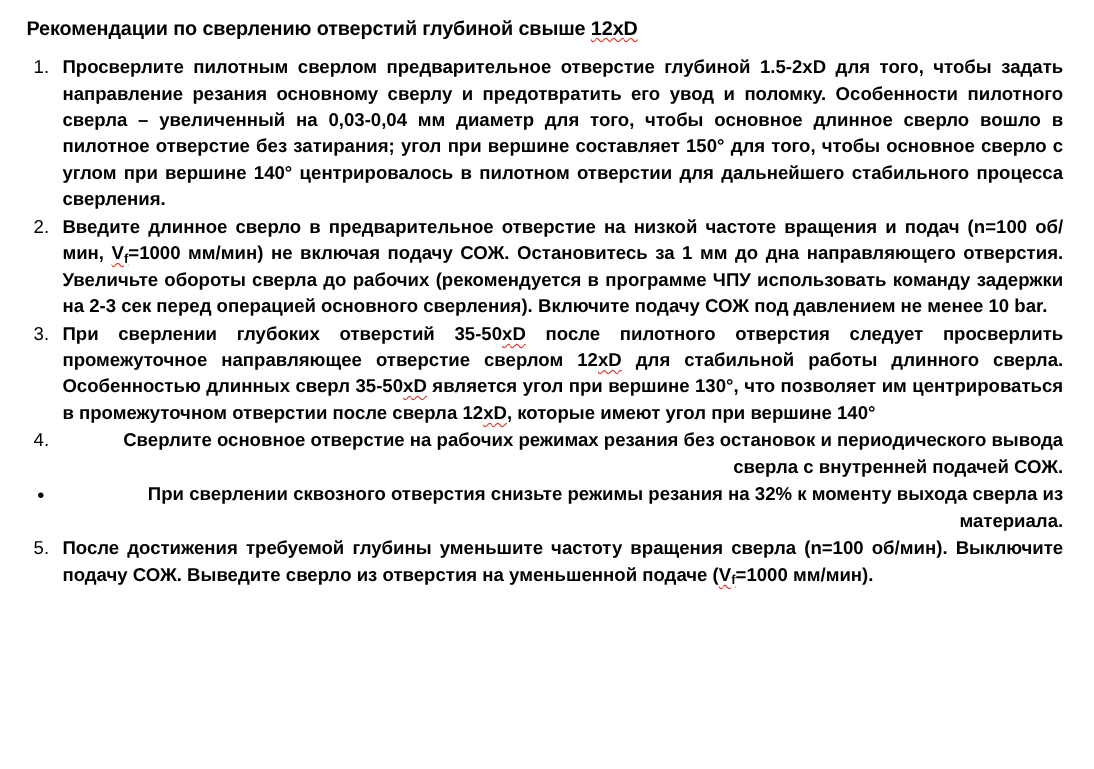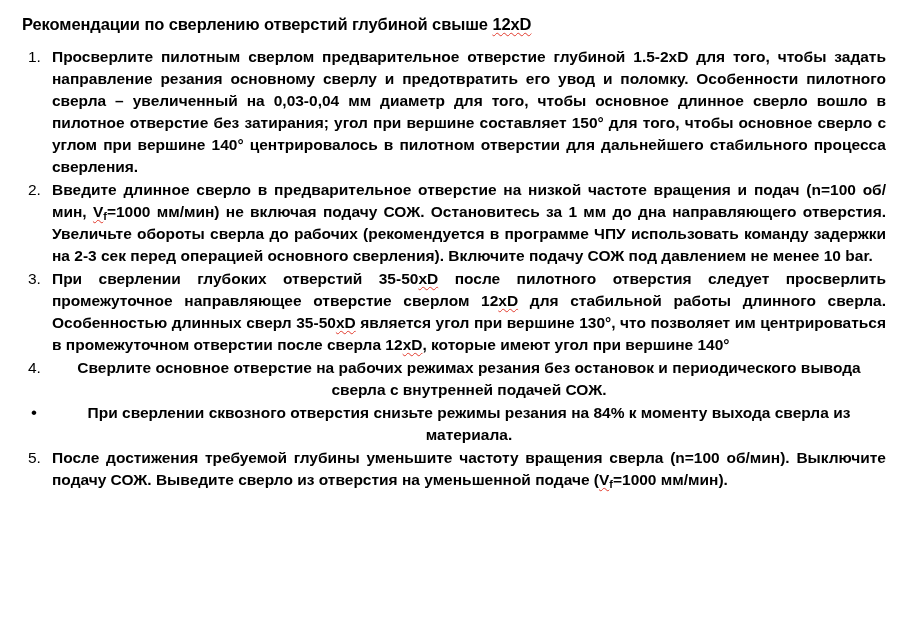--- a/index.html
+++ b/index.html
@@ -67,21 +67,21 @@
     text-decoration-thickness: 1px;
     text-underline-offset: 2px;
   }
   sub {
     font-size: 70%;
     vertical-align: baseline;
     position: relative;
     top: 3px;
   }
   .tight {
-    text-align: center;
+    text-align: right;
   }
 </style>
 </head>
 <body>
 
 <div class="page">
 
   <h1 class="doc-title"><span>Рекомендации по сверлению отверстий глубиной свыше <span class="spell">12xD</span></span></h1>
 
   <ol class="items">
@@ -101,21 +101,21 @@
       <div class="body">При сверлении глубоких отверстий 35-50<span class="spell">xD</span> после пилотного отверстия следует просверлить промежуточное направляющее отверстие сверлом 12<span class="spell">xD</span> для стабильной работы длинного сверла. Особенностью длинных сверл 35-50<span class="spell">xD</span> является угол при вершине 130°, что позволяет им центрироваться в промежуточном отверстии после сверла 12<span class="spell">xD</span>, которые имеют угол при вершине 140°</div>
     </li>
 
     <li class="item">
       <div class="marker">4.</div>
       <div class="body tight">Сверлите основное отверстие на рабочих режимах резания без остановок и периодического вывода сверла с внутренней подачей СОЖ.</div>
     </li>
 
     <li class="item">
       <div class="marker bullet">•</div>
-      <div class="body tight">При сверлении сквозного отверстия снизьте режимы резания на 84% к моменту выхода сверла из материала.</div>
+      <div class="body tight">При сверлении сквозного отверстия снизьте режимы резания на 32% к моменту выхода сверла из материала.</div>
     </li>
 
     <li class="item">
       <div class="marker">5.</div>
       <div class="body">После достижения требуемой глубины уменьшите частоту вращения сверла (n=100 об/мин). Выключите подачу СОЖ. Выведите сверло из отверстия на уменьшенной подаче (<span class="spell">V<sub>f</sub></span>=1000 мм/мин).</div>
     </li>
 
   </ol>
 </div>
 

